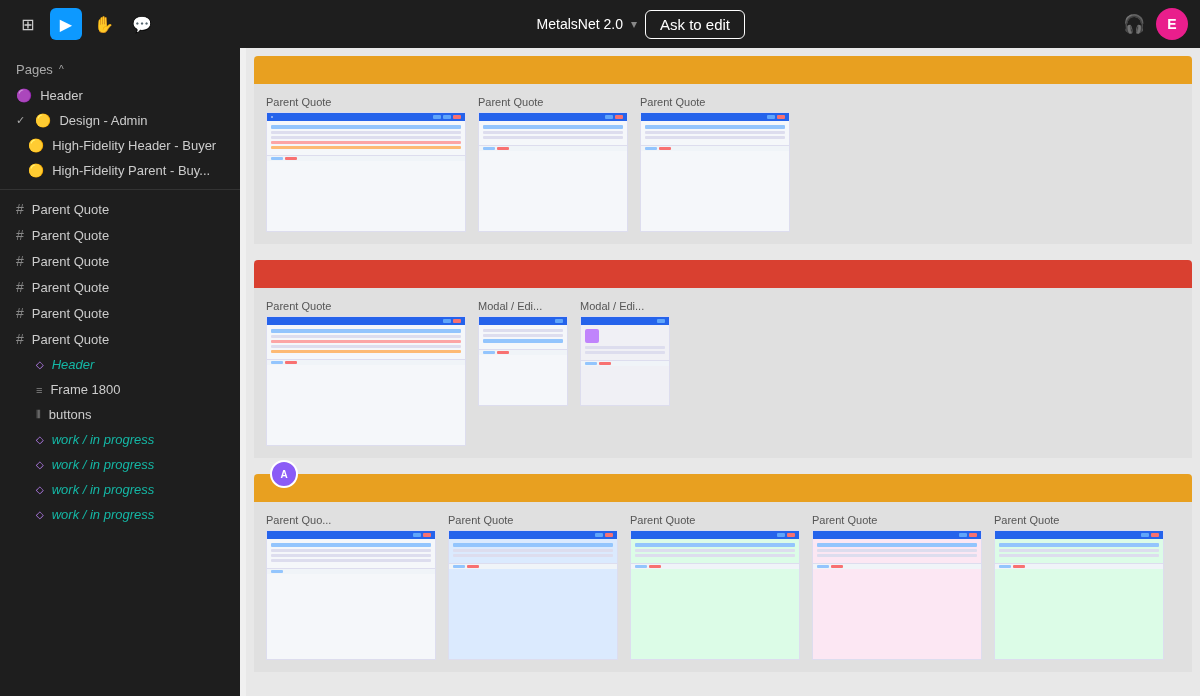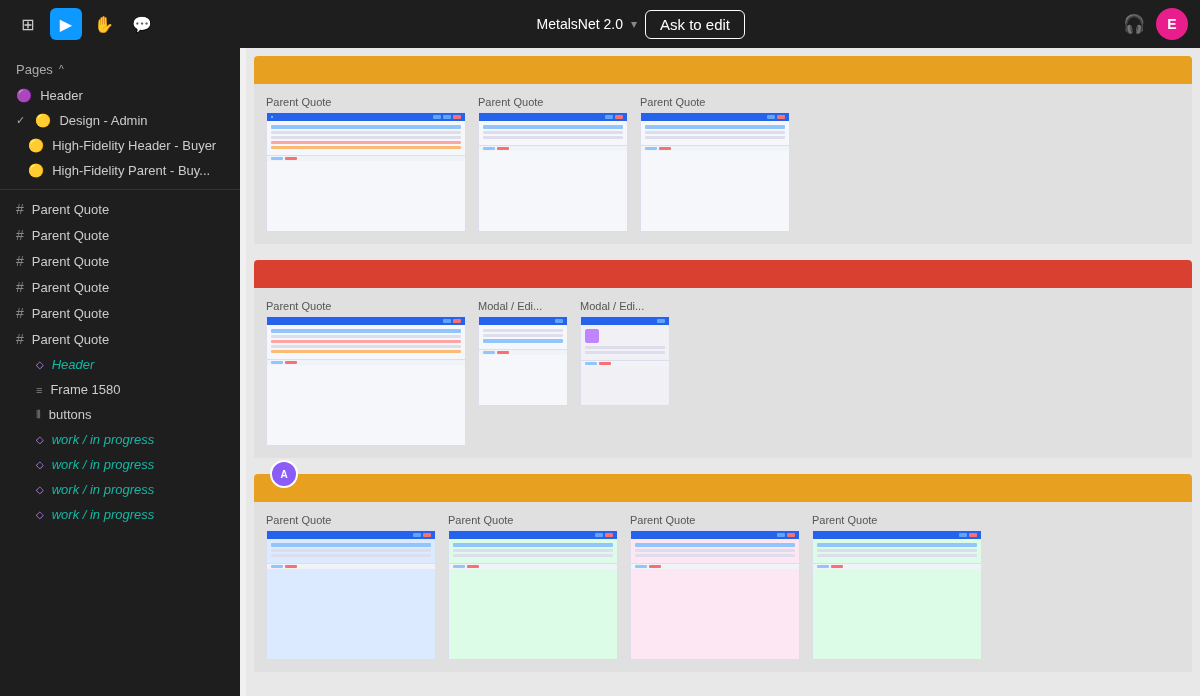--- a/index.html
+++ b/index.html
@@ -237,21 +237,21 @@
       <span class="hash-icon">#</span>
       <span>Parent Quote</span>
     </div>
 
     <div class="sidebar-item indent2">
       <span class="diamond-icon">◇</span>
       <span class="purple-text">Header</span>
     </div>
     <div class="sidebar-item indent2">
       <span class="lines-icon">≡</span>
-      <span>Frame 1580</span>
+      <span>Frame 1800</span>
     </div>
     <div class="sidebar-item indent2">
       <span class="bars-icon">⦀</span>
       <span>buttons</span>
     </div>
     <div class="sidebar-item indent2">
       <span class="diamond-icon">◇</span>
       <span class="purple-text">work / in progress</span>
     </div>
     <div class="sidebar-item indent2">
@@ -424,20 +424,42 @@
         </div>
 
       </div>
     </div>
 
     <div class="section-block" style="position:relative;">
       <div class="avatar-bubble">A</div>
       <div class="section-band band-orange"></div>
       <div class="frames-row" style="flex-wrap:nowrap; overflow-x:auto;">
 
+        <div class="frame-wrapper">
+          <div class="frame-label">Parent Quo...</div>
+          <div class="mini-frame frame-section3">
+            <div class="mini-topbar">
+              <div class="mini-btn-row">
+                <div class="mini-btn"></div>
+                <div class="mini-btn red"></div>
+              </div>
+            </div>
+            <div class="mini-content">
+              <div class="mini-col">
+                <div class="mini-row header"></div>
+                <div class="mini-row"></div>
+                <div class="mini-row"></div>
+                <div class="mini-row"></div>
+              </div>
+            </div>
+            <div class="frame-bottom-bar">
+              <div class="fbb-btn"></div>
+            </div>
+          </div>
+        </div>
 
         <div class="frame-wrapper">
           <div class="frame-label">Parent Quote</div>
           <div class="mini-frame frame-section3 blue-tint">
             <div class="mini-topbar">
               <div class="mini-btn-row">
                 <div class="mini-btn"></div>
                 <div class="mini-btn red"></div>
               </div>
             </div>

